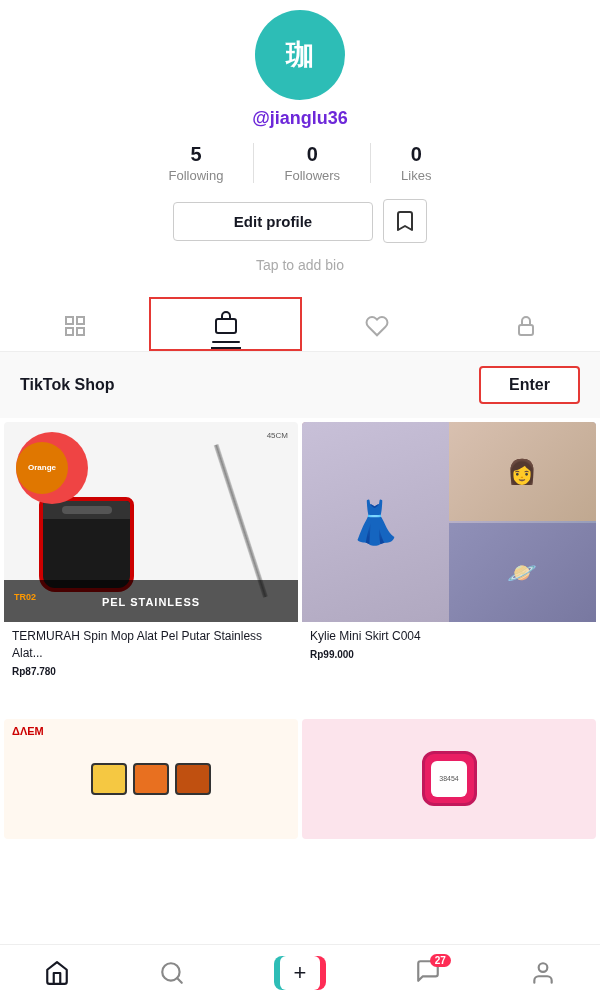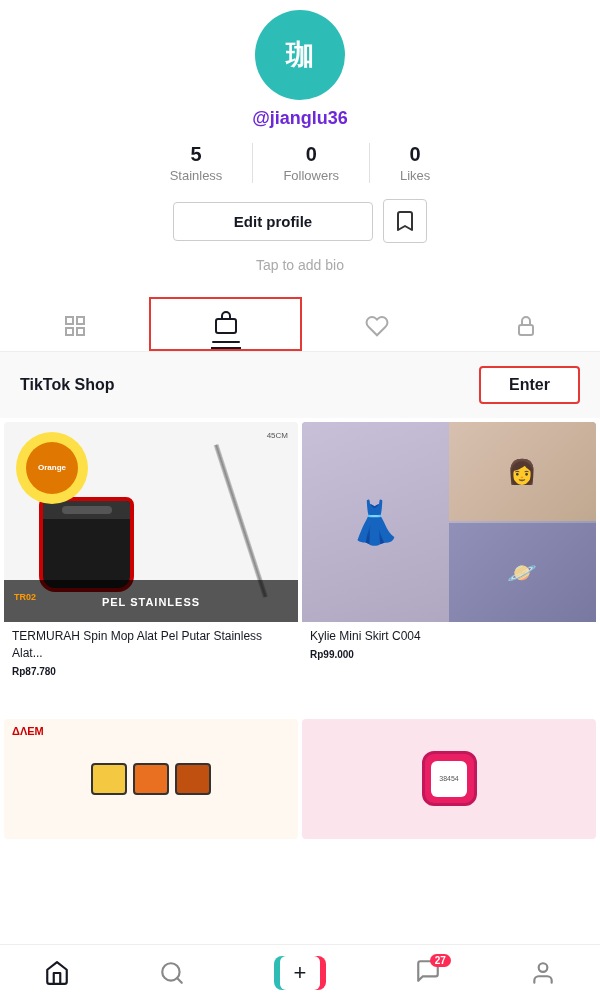--- a/index.html
+++ b/index.html
@@ -351,21 +351,21 @@
 <div class="profile-section">
   <div class="avatar-container">
     <span class="avatar-text">珈</span>
   </div>
 
   <span class="username">@jianglu36</span>
 
   <div class="stats-row">
     <div class="stat-item">
       <span class="stat-number">5</span>
-      <span class="stat-label">Stainless</span>
+      <span class="stat-label">Following</span>
     </div>
     <div class="stat-item">
       <span class="stat-number">0</span>
       <span class="stat-label">Followers</span>
     </div>
     <div class="stat-item">
       <span class="stat-number">0</span>
       <span class="stat-label">Likes</span>
     </div>
   </div>
@@ -414,21 +414,21 @@
 <div class="shop-banner">
   <span class="shop-title">TikTok Shop</span>
   <button class="enter-btn">Enter</button>
 </div>
 
 <div class="product-grid">
 
   <div class="product-card">
     <div class="mop-img">
 
-      <div style="position:absolute;top:10px;left:12px;width:72px;height:72px;background:#fde047;border-radius:50%;display:flex;align-items:center;justify-content:center;z-index:2;">
+      <div style="position:absolute;top:10px;left:12px;width:72px;height:72px;background:#ef4444;border-radius:50%;display:flex;align-items:center;z-index:2;">
         <div style="width:52px;height:52px;background:#e07700;border-radius:50%;display:flex;align-items:center;justify-content:center;">
           <span style="color:#fff;font-size:8px;font-weight:bold;text-align:center;line-height:1.2;">Orange</span>
         </div>
       </div>
 
       <div style="position:absolute;top:8px;right:10px;font-size:8px;color:#555;line-height:1.6;">45CM</div>
 
       <div style="position:absolute;bottom:30px;left:35px;width:95px;height:95px;background:#1a1a1a;border-radius:8px 8px 16px 16px;border:4px solid #c00;overflow:hidden;">
         <div style="width:100%;height:18px;background:#333;display:flex;align-items:center;justify-content:center;">
           <div style="width:50px;height:8px;background:#555;border-radius:4px;"></div>

